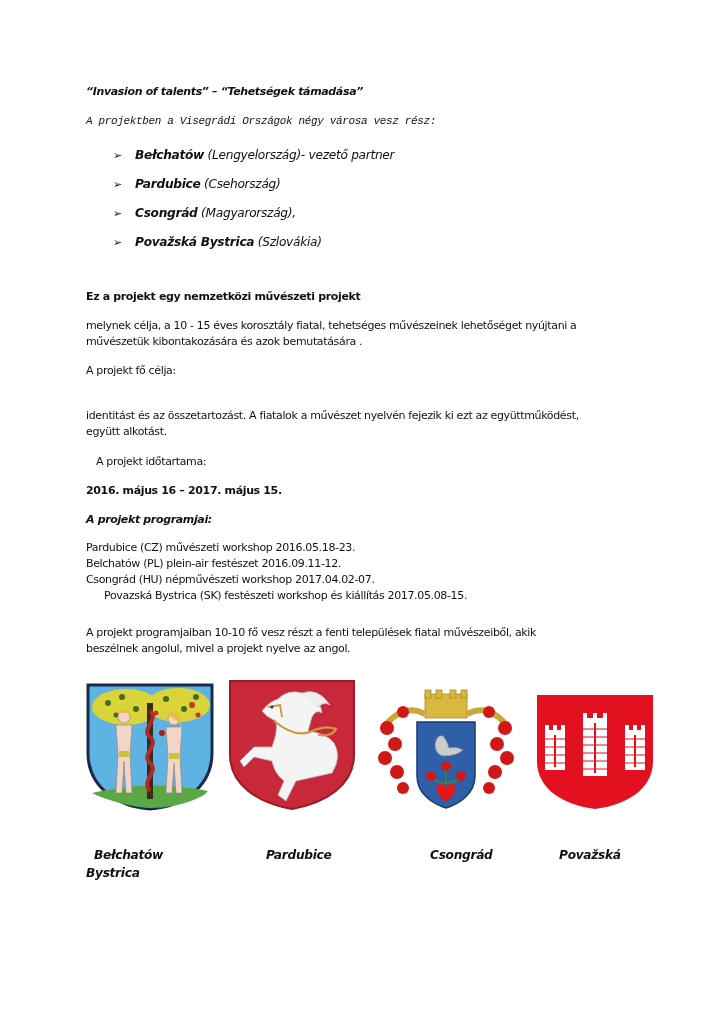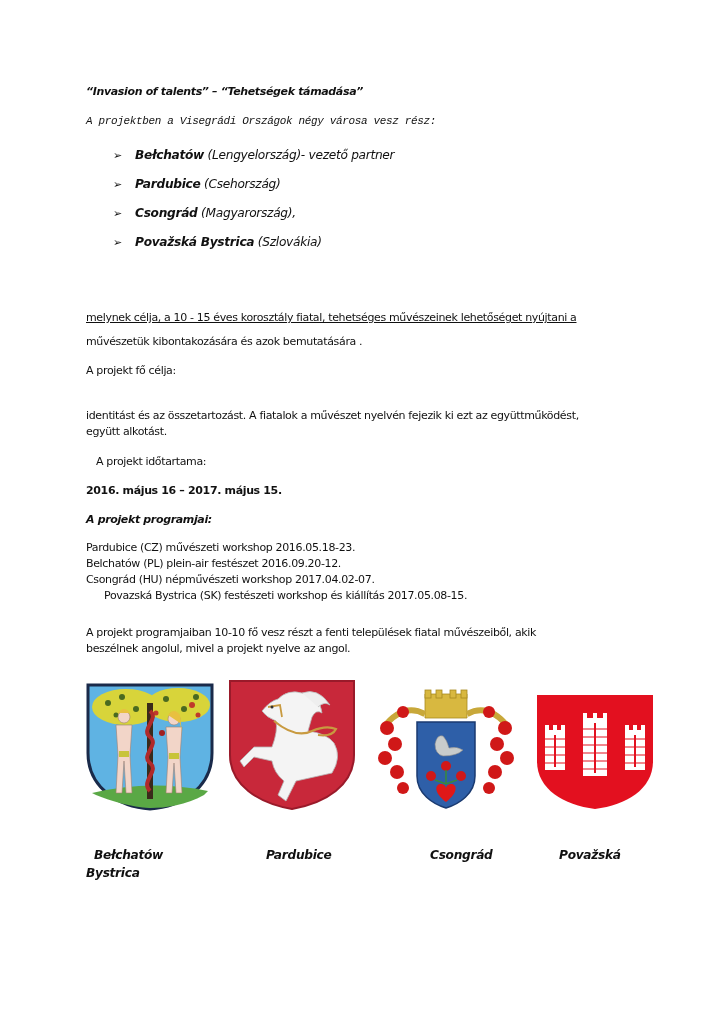--- a/index.html
+++ b/index.html
@@ -31,33 +31,34 @@
   <div class="bullet" style="top:172px;">
     <span class="arrow">➢</span><span class="bi">Pardubice</span><span class="it"> (Csehország)</span>
   </div>
   <div class="bullet" style="top:201px;">
     <span class="arrow">➢</span><span class="bi">Csongrád</span><span class="it"> (Magyarország),</span>
   </div>
   <div class="bullet" style="top:230px;">
     <span class="arrow">➢</span><span class="bi">Považská Bystrica</span><span class="it"> (Szlovákia)</span>
   </div>
 
-  <div class="txt" style="top:310px;text-decoration:underline;">melynek célja, a 10 - 15 éves korosztály fiatal, tehetséges művészeinek lehetőséget nyújtani  a</div>
+  <div class="txt b" style="top:289px;">Ez  a projekt egy nemzetközi művészeti projekt</div>
+  <div class="txt" style="top:318px;">melynek célja, a 10 - 15 éves korosztály fiatal, tehetséges művészeinek lehetőséget nyújtani  a</div>
   <div class="txt" style="top:334px;">művészetük kibontakozására és azok bemutatására .</div>
 
   <div class="txt" style="top:363px;">A projekt fő célja:</div>
   <div class="txt" style="top:408px;">identitást és az összetartozást. A fiatalok  a művészet nyelvén  fejezik ki ezt az együttműködést,</div>
   <div class="txt" style="top:424px;">együtt alkotást.</div>
 
   <div class="txt" style="top:454px;margin-left:10px;">A projekt időtartama:</div>
   <div class="txt b" style="top:483px;">2016. május 16 – 2017. május 15.</div>
   <div class="txt bi" style="top:512px;">A projekt programjai:</div>
 
   <div class="txt" style="top:540px;">Pardubice (CZ) művészeti workshop 2016.05.18-23.</div>
-  <div class="txt" style="top:556px;">Belchatów (PL) plein-air festészet 2016.09.20-12.</div>
+  <div class="txt" style="top:556px;">Belchatów (PL) plein-air festészet 2016.09.11-12.</div>
   <div class="txt" style="top:572px;">Csongrád (HU) népművészeti workshop 2017.04.02-07.</div>
   <div class="txt" style="top:588px;margin-left:18px;">Povazská Bystrica (SK) festészeti workshop és kiállítás 2017.05.08-15.</div>
 
   <div class="txt" style="top:625px;">A projekt programjaiban 10-10 fő vesz részt a fenti települések fiatal művészeiből, akik</div>
   <div class="txt" style="top:641px;">beszélnek angolul, mivel  a projekt nyelve az angol.</div>
 
   <svg class="shield" style="left:86px; top:683px;" width="128" height="128" viewBox="0 0 128 128">
     <path d="M2 2 H126 V70 C126 105 95 124 64 126 C33 124 2 105 2 70 Z" fill="#5fb3e3" stroke="#1a2a4a" stroke-width="3"></path>
     <path d="M6 110 Q64 96 122 108 L118 112 C100 122 80 125 64 125 C45 124 25 118 10 112 Z" fill="#5aa845"></path>
     <ellipse cx="40" cy="24" rx="34" ry="18" fill="#d8d43a"></ellipse>

